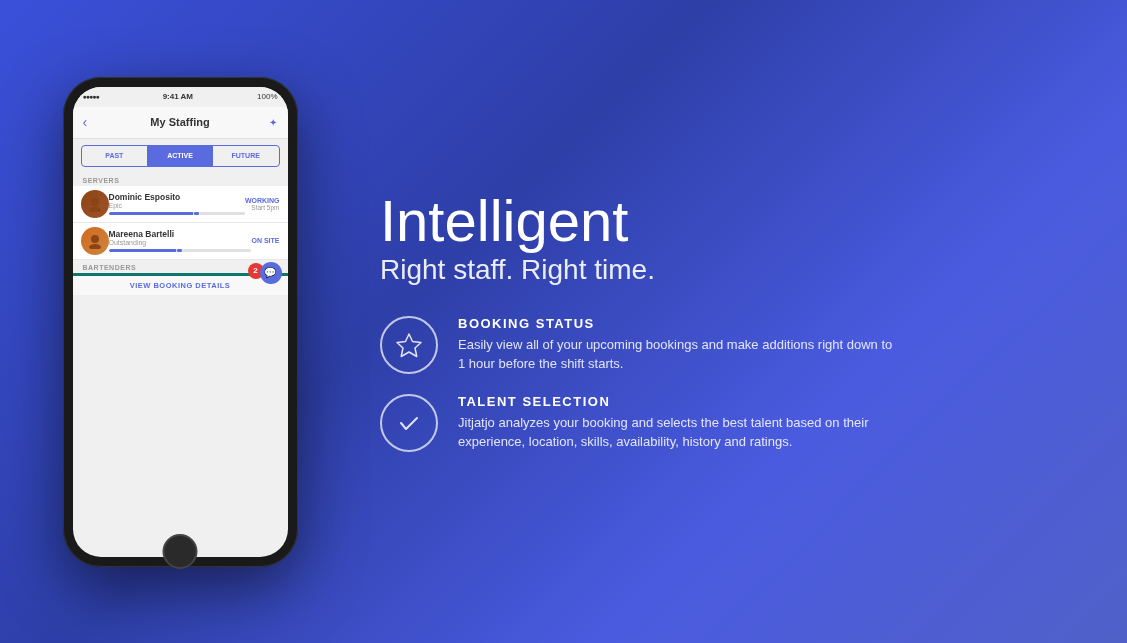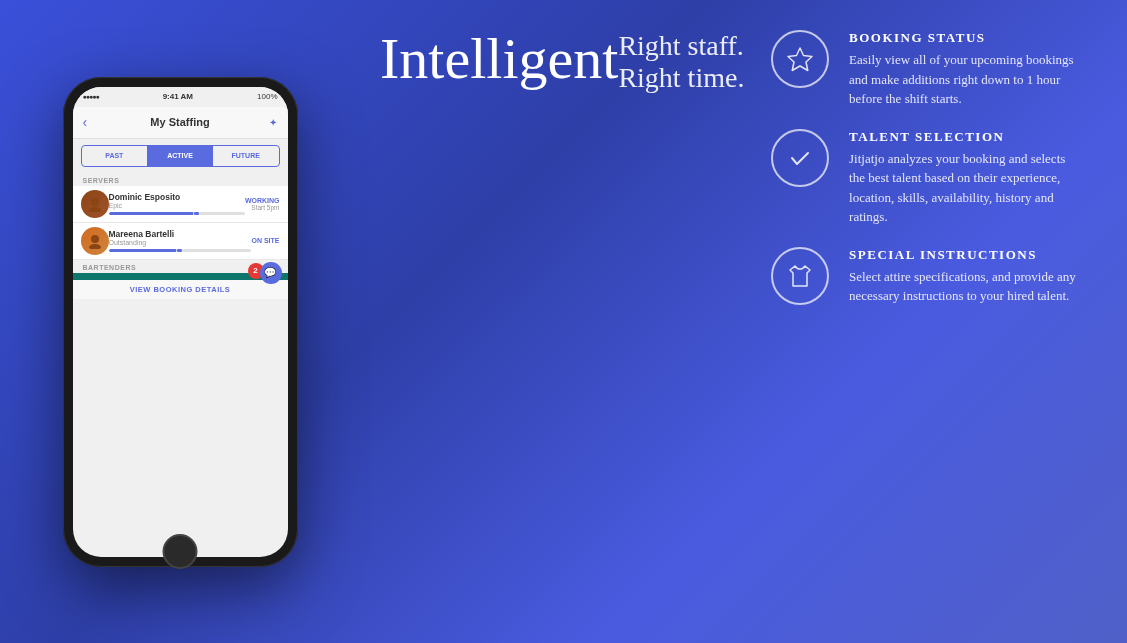--- a/index.html
+++ b/index.html
@@ -256,45 +256,44 @@
     }
 
     .view-booking-btn {
       width: 100%;
       text-align: center;
       padding: 5px;
       font-size: 7.5px;
       font-weight: 700;
       color: #5a6adf;
       letter-spacing: 0.5px;
-      border-top: 7px solid #0f766e;
+      border-top: 3px solid #0f766e;
       background: #f8f8f8;
     }
 
     
     .phone-home-btn {
       position: absolute;
       bottom: -2px;
       left: 50%;
       transform: translateX(-50%);
       width: 35px;
       height: 35px;
       border-radius: 50%;
       background: #2a2a2a;
       border: 2px solid #444;
     }
 
     
     .right-panel {
       flex: 1;
       display: flex;
-      flex-direction: row;
+      flex-direction: column;
       justify-content: center;
       padding: 30px 50px 30px 20px;
-      font-family: Liberation Serif, serif;
     }
 
     .headline-intelligent {
       font-size: 58px;
       font-weight: 300;
       color: white;
       line-height: 1;
       margin-bottom: 4px;
     }
 
@@ -481,29 +480,17 @@
           <svg class="feature-icon-svg" viewBox="0 0 28 28">
             <polyline points="6,14 11,20 22,9" stroke="rgba(255,255,255,0.85)" fill="none" stroke-width="2" stroke-linecap="round" stroke-linejoin="round"></polyline>
           </svg>
         </div>
         <div class="feature-content">
           <div class="feature-title">TALENT SELECTION</div>
           <div class="feature-desc">Jitjatjo analyzes your booking and selects the best talent based on their experience, location, skills, availability, history and ratings.</div>
         </div>
       </div>
 
-      <div class="feature-item">
-        <div class="feature-icon-wrap">
-
-          <svg class="feature-icon-svg" viewBox="0 0 28 28">
-            <path d="M9,4 L4,8 L7,11 L7,24 L21,24 L21,11 L24,8 L19,4 C19,4 17,7 14,7 C11,7 9,4 9,4 Z" stroke="rgba(255,255,255,0.85)" fill="none" stroke-width="1.5" stroke-linejoin="round"></path>
-          </svg>
-        </div>
-        <div class="feature-content">
-          <div class="feature-title">SPECIAL INSTRUCTIONS</div>
-          <div class="feature-desc">Select attire specifications, and provide any necessary instructions to your hired talent.</div>
-        </div>
-      </div>
 
     </div>
   </div>
 
 </div>
 
 </body></html>

